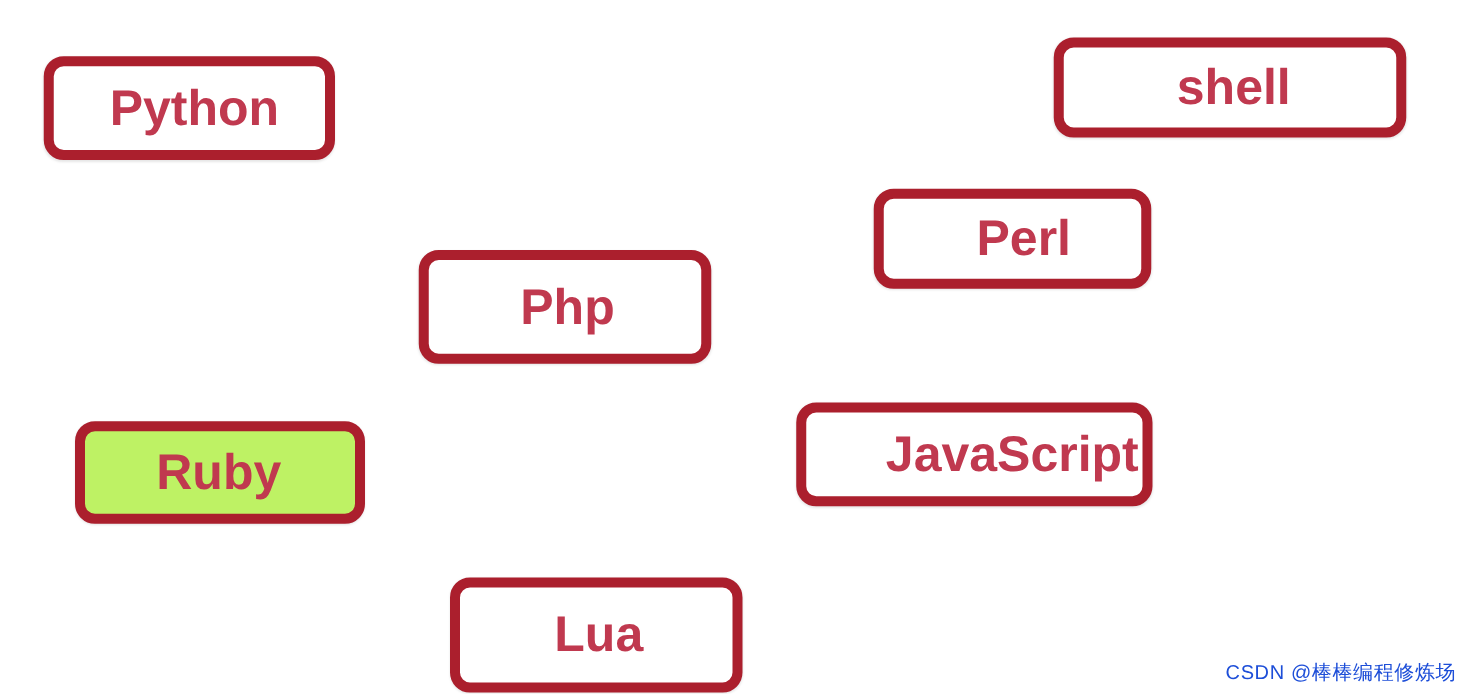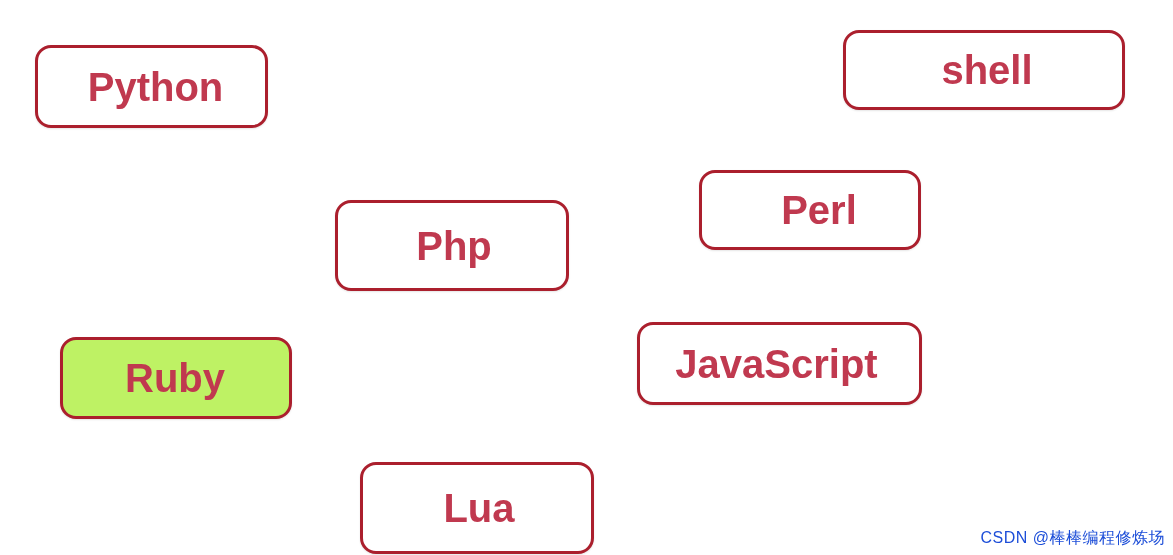--- a/index.html
+++ b/index.html
@@ -17,21 +17,21 @@
     position: relative;
     width: 1173px;
     height: 555px;
     background: #ffffff;
     overflow: hidden;
   }
   .node {
     position: absolute;
     box-sizing: border-box;
     background: #ffffff;
-    border: 3px solid #84cc16;
+    border: 8px solid #84cc16;
     border-radius: 16px;
     display: flex;
     align-items: center;
     justify-content: center;
     box-shadow: 0 1px 2px rgba(0,0,0,0.10);
   }
   .node-label {
     font-family: "Liberation Sans", sans-serif;
     font-weight: bold;
     color: #c0394f;
@@ -58,30 +58,30 @@
 <body>
 
 <div id="canvas">
   <div id="nodes-layer">
       <div class="node align-center" style="left: 35px; top: 45px; width: 233px; height: 83px; border-color: rgb(171, 31, 45); background: rgb(255, 255, 255);">
         <span class="node-label" style="font-size: 40px; color: rgb(192, 57, 79); transform: translateX(4px);">Python</span>
       </div>
       <div class="node align-center" style="left: 843px; top: 30px; width: 282px; height: 80px; border-color: rgb(171, 31, 45); background: rgb(255, 255, 255); padding-left: 24px;">
         <span class="node-label" style="font-size: 40px; color: rgb(192, 57, 79); transform: translateX(-9px);">shell</span>
       </div>
-      <div class="node align-center" style="left: 699px; top: 170px; width: 222px; height: 80px; border-color: rgb(171, 31, 45); background: rgb(255, 255, 255);">
+      <div class="node align-center" style="left: 699px; top: 151px; width: 222px; height: 80px; border-color: rgb(171, 31, 45); background: rgb(255, 255, 255);">
         <span class="node-label" style="font-size: 40px; color: rgb(192, 57, 79); transform: translateX(9px);">Perl</span>
       </div>
       <div class="node align-center" style="left: 335px; top: 200px; width: 234px; height: 91px; border-color: rgb(171, 31, 45); background: rgb(255, 255, 255);">
         <span class="node-label" style="font-size: 40px; color: rgb(192, 57, 79); transform: translateX(2px);">Php</span>
       </div>
       <div class="node align-center" style="left: 60px; top: 337px; width: 232px; height: 82px; border-color: rgb(171, 31, 45); background: #bef264;">
         <span class="node-label" style="font-size: 40px; color: rgb(192, 57, 79); transform: translateX(-1px);">Ruby</span>
       </div>
-      <div class="node align-center" style="left: 637px; top: 322px; width: 285px; height: 83px; border-color: rgb(171, 31, 45); background: rgb(255, 255, 255);">
+      <div class="node align-center" style="left: 637px; top: 322px; width: 285px; height: 83px; border-color: rgb(171, 31, 45); background: rgb(255, 255, 255); justify-content: flex-end;">
         <span class="node-label" style="font-size: 40px; color: rgb(192, 57, 79); transform: translateX(-3px);">JavaScript</span>
       </div>
       <div class="node align-center" style="left: 360px; top: 462px; width: 234px; height: 92px; border-color: rgb(171, 31, 45); background: rgb(255, 255, 255);">
         <span class="node-label" style="font-size: 40px; color: rgb(192, 57, 79); transform: translateX(2px);">Lua</span>
       </div>
     </div>
   <div id="watermark">CSDN @棒棒编程修炼场</div>
 </div>
 
 </body></html>

